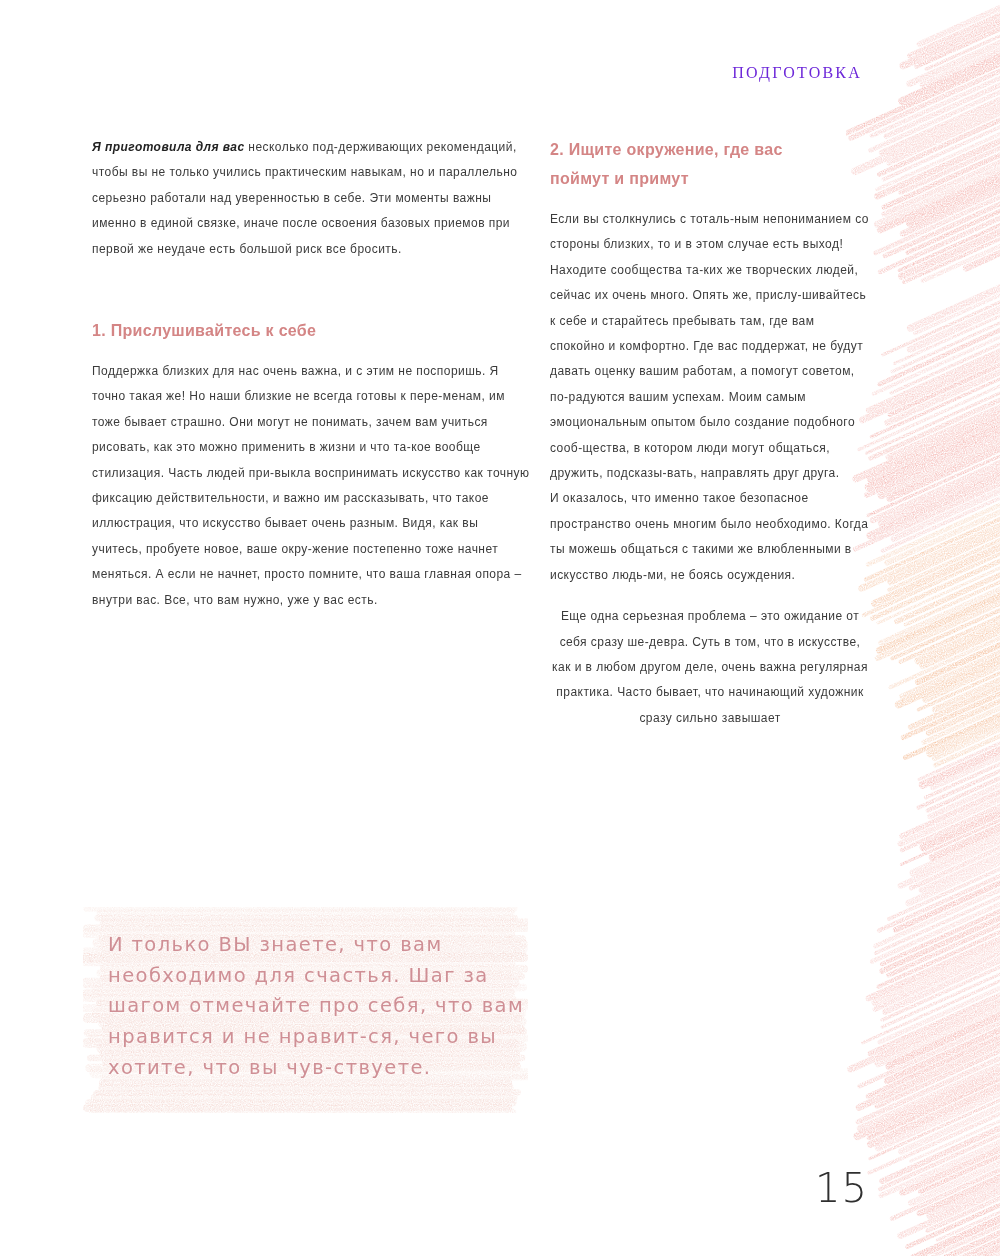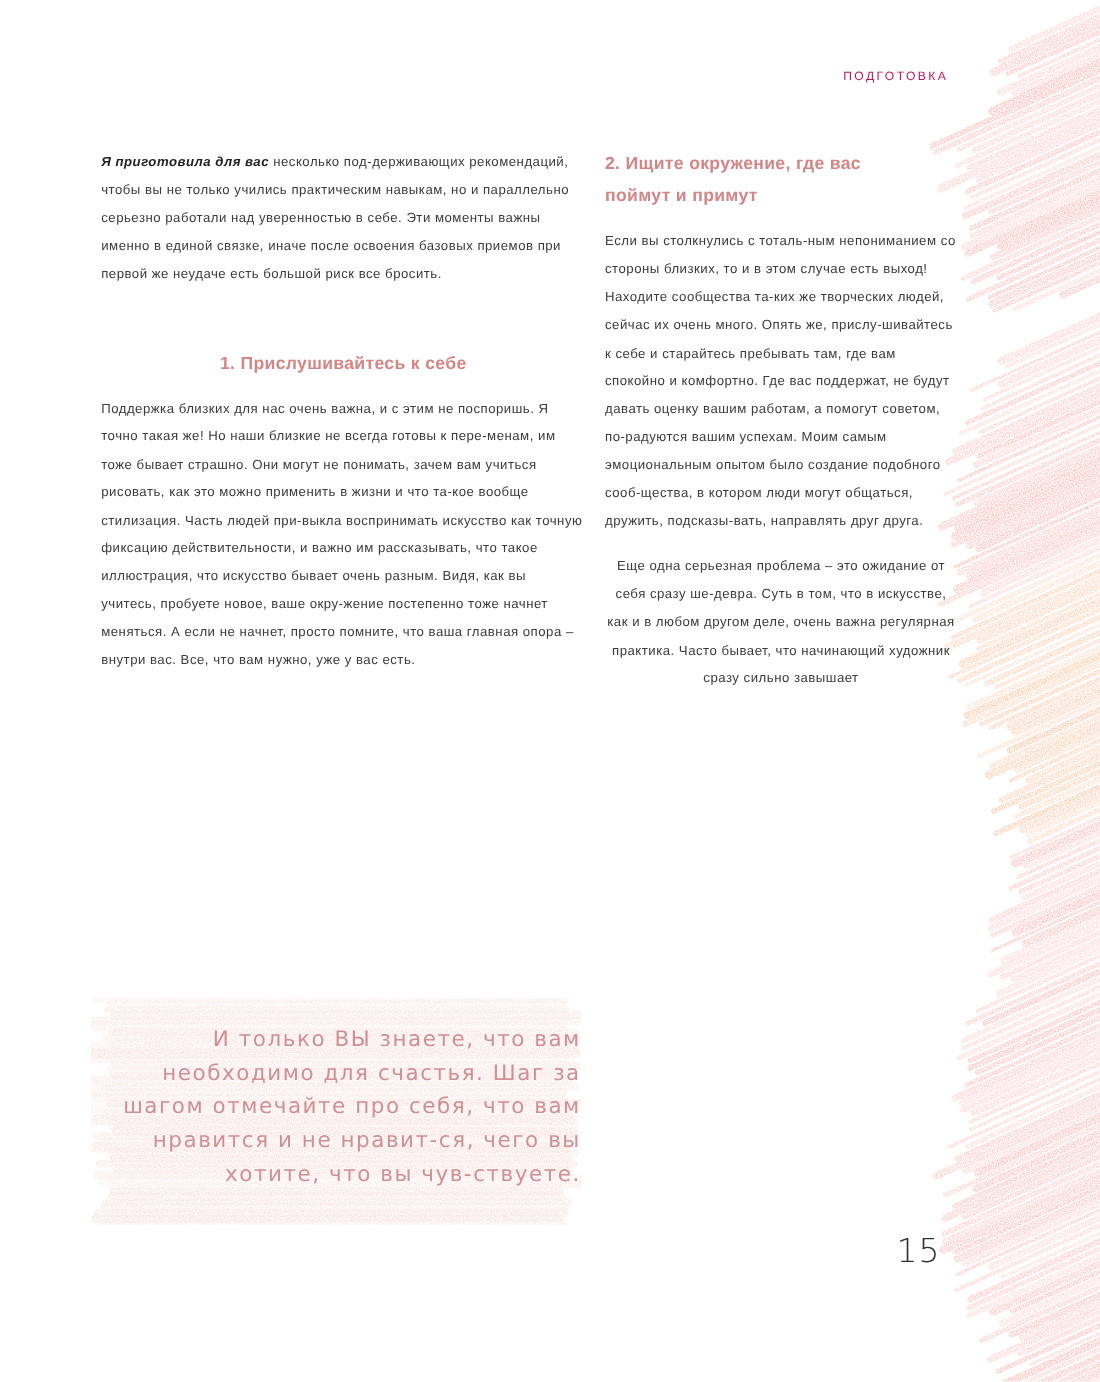--- a/index.html
+++ b/index.html
@@ -5,44 +5,44 @@
   html, body { margin: 0; padding: 0; }
   body {
     width: 1000px; height: 1256px; position: relative; overflow: hidden;
     background: #ffffff;
     font-family: "Liberation Sans", "DejaVu Sans", sans-serif;
     color: #3d3d3d;
   }
   .deco { position: absolute; top: 0; right: 0; width: 1000px; height: 1256px; pointer-events: none; }
   .running-head {
     position: absolute; top: 64px; right: 138px;
-    font-size: 11px; letter-spacing: 2.2px; color: #be185d;
+    font-size: 16px; letter-spacing: 2.2px; color: #6d28d9; font-family: Liberation Serif, serif;
   }
   .col { position: absolute; }
   .col-left { left: 92px; top: 135px; width: 440px; }
   .col-right { left: 550px; top: 135px; width: 320px; }
   p.body {
     margin: 0; font-size: 12px; line-height: 25.4px; letter-spacing: 0.45px; color: #3b3b3b;
   }
   p.body .lead { font-weight: bold; font-style: italic; color: #222; }
   h2.section {
     margin: 0; font-size: 16px; line-height: 29px; font-weight: bold; color: #d48585;
     letter-spacing: 0.3px;
   }
   .quote-wrap {
-    position: absolute; left: 78px; top: 900px; width: 455px; height: 220px; text-align: right;
+    position: absolute; left: 78px; top: 900px; width: 455px; height: 220px;
   }
   .quote-bg { position: absolute; left: 0; top: 0; width: 100%; height: 100%; }
   .quote-text {
     position: absolute; left: 30px; top: 30px; width: 420px;
     font-size: 19.5px; line-height: 30.7px; letter-spacing: 1.4px; color: #cf8f95;
     font-family: "DejaVu Sans", sans-serif; font-weight: normal;
   }
   .page-number {
-    position: absolute; left: 815px; top: 1120px; font-size: 30px; color: #2f2f2f;
+    position: absolute; left: 815px; top: 1165px; font-size: 40px; color: #2f2f2f;
     font-family: "DejaVu Sans", sans-serif; letter-spacing: 1px; font-weight: 300;
   }
 </style>
 </head>
 <body>
 
 <svg class="deco" viewBox="0 0 1000 1256" xmlns="http://www.w3.org/2000/svg">
   <defs>
     <filter id="grain" x="0" y="0" width="100%" height="100%">
       <feTurbulence type="fractalNoise" baseFrequency="0.9" numOctaves="2" seed="3" result="n"></feTurbulence>
@@ -231,21 +231,21 @@
       <line x1="905.9483882030179" y1="1317.323225308642" x2="1040" y2="1257" stroke="#f2a9a4" stroke-width="4.8014403292181065" stroke-opacity="0.5502486282578876"></line>
       <line x1="909.7019890260631" y1="1322.6341049382715" x2="1040" y2="1264" stroke="#f2a9a4" stroke-width="3.8315972222222223" stroke-opacity="0.5093895747599452"></line>
     </g>
 </svg>
 
 <div class="running-head">ПОДГОТОВКА</div>
 
 <div class="col col-left">
   <p class="body"><span class="lead">Я приготовила для вас</span><span> несколько под-держивающих рекомендаций, чтобы вы не только учились практическим навыкам, но и параллельно серьезно работали над уверенностью в себе. Эти моменты важны именно в единой связке, иначе после освоения базовых приемов при первой же неудаче есть большой риск все бросить.</span></p>
 
-  <h2 class="section" style="margin-top:54px;text-align:center;">1.  Прислушивайтесь к себе</h2>
+  <h2 class="section" style="margin-top:54px;">1.  Прислушивайтесь к себе</h2>
   <p class="body" style="margin-top:14px;">Поддержка близких для нас очень важна, и с этим не поспоришь. Я точно такая же! Но наши близкие не всегда готовы к пере-менам, им тоже бывает страшно. Они могут не понимать, зачем вам учиться рисовать, как это можно применить в жизни и что та-кое вообще стилизация. Часть людей при-выкла воспринимать искусство как точную фиксацию действительности, и важно им рассказывать, что такое иллюстрация, что искусство бывает очень разным. Видя, как вы учитесь, пробуете новое, ваше окру-жение постепенно тоже начнет меняться. А если не начнет, просто помните, что ваша главная опора – внутри вас. Все, что вам нужно, уже у вас есть.</p>
 </div>
 
 <div class="quote-wrap">
   <svg class="quote-bg" viewBox="0 0 455 220" preserveAspectRatio="none" xmlns="http://www.w3.org/2000/svg">
     <g id="quote-strokes" filter="url(#grain)" stroke-linecap="round" fill="none">
         <line x1="9.185206618655693" x2="435.51183127572017" y1="8" y2="7.96536779835391" stroke="#f2d2cb" stroke-width="7.699759945130316" stroke-opacity="0.38666988168724276"></line>
         <line x1="22.18085562414266" x2="433.536951303155" y1="13" y2="11.711574074074074" stroke="#f2d2cb" stroke-width="6.807377400548697" stroke-opacity="0.3831665809327846"></line>
         <line x1="19.737975823045268" x2="436.55692729766804" y1="18" y2="18.03108281893004" stroke="#f2d2cb" stroke-width="6.39210390946502" stroke-opacity="0.5610547410836763"></line>
         <line x1="26.007801783264746" x2="449.0779320987654" y1="23" y2="22.710931069958846" stroke="#f2d2cb" stroke-width="8.506408607681756" stroke-opacity="0.571414609053498"></line>
@@ -288,17 +288,18 @@
         <line x1="8.5636359739369" x2="430.5289780521262" y1="208" y2="207.13769290123457" stroke="#f2d2cb" stroke-width="7.359396433470508" stroke-opacity="0.6861983453360767"></line>
         <line x1="16.05516975308642" x2="433.5335219478738" y1="213" y2="212.92710905349793" stroke="#f2d2cb" stroke-width="9.62545010288066" stroke-opacity="0.4457608882030178"></line>
       </g>
   </svg>
   <div class="quote-text">И только ВЫ знаете, что вам необходимо для счастья. Шаг за шагом отмечайте про себя, что вам нравится и не нравит-ся, чего вы хотите, что вы чув-ствуете.</div>
 </div>
 
 <div class="col col-right">
   <h2 class="section" style="width:260px;">2.  Ищите окружение, где вас поймут и примут</h2>
   <p class="body" style="margin-top:14px;">Если вы столкнулись с тоталь-ным непониманием со стороны близких, то и в этом случае есть выход! Находите сообщества та-ких же творческих людей, сейчас их очень много. Опять же, прислу-шивайтесь к себе и старайтесь пребывать там, где вам спокойно и комфортно. Где вас поддержат, не будут давать оценку вашим работам, а помогут советом, по-радуются вашим успехам. Моим самым эмоциональным опытом было создание подобного сооб-щества, в котором люди могут общаться, дружить, подсказы-вать, направлять друг друга.</p>
+  <p class="body">И оказалось, что именно такое безопасное пространство очень многим было необходимо. Когда ты можешь общаться с такими же влюбленными в искусство людь-ми, не боясь осуждения.</p>
 
   <p class="body" style="margin-top:16px;text-align:center;">Еще одна серьезная проблема – это ожидание от себя сразу ше-девра. Суть в том, что в искусстве, как и в любом другом деле, очень важна регулярная практика. Часто бывает, что начинающий художник сразу сильно завышает</p>
 </div>
 
 <div class="page-number">15</div>
 
 </body></html>

